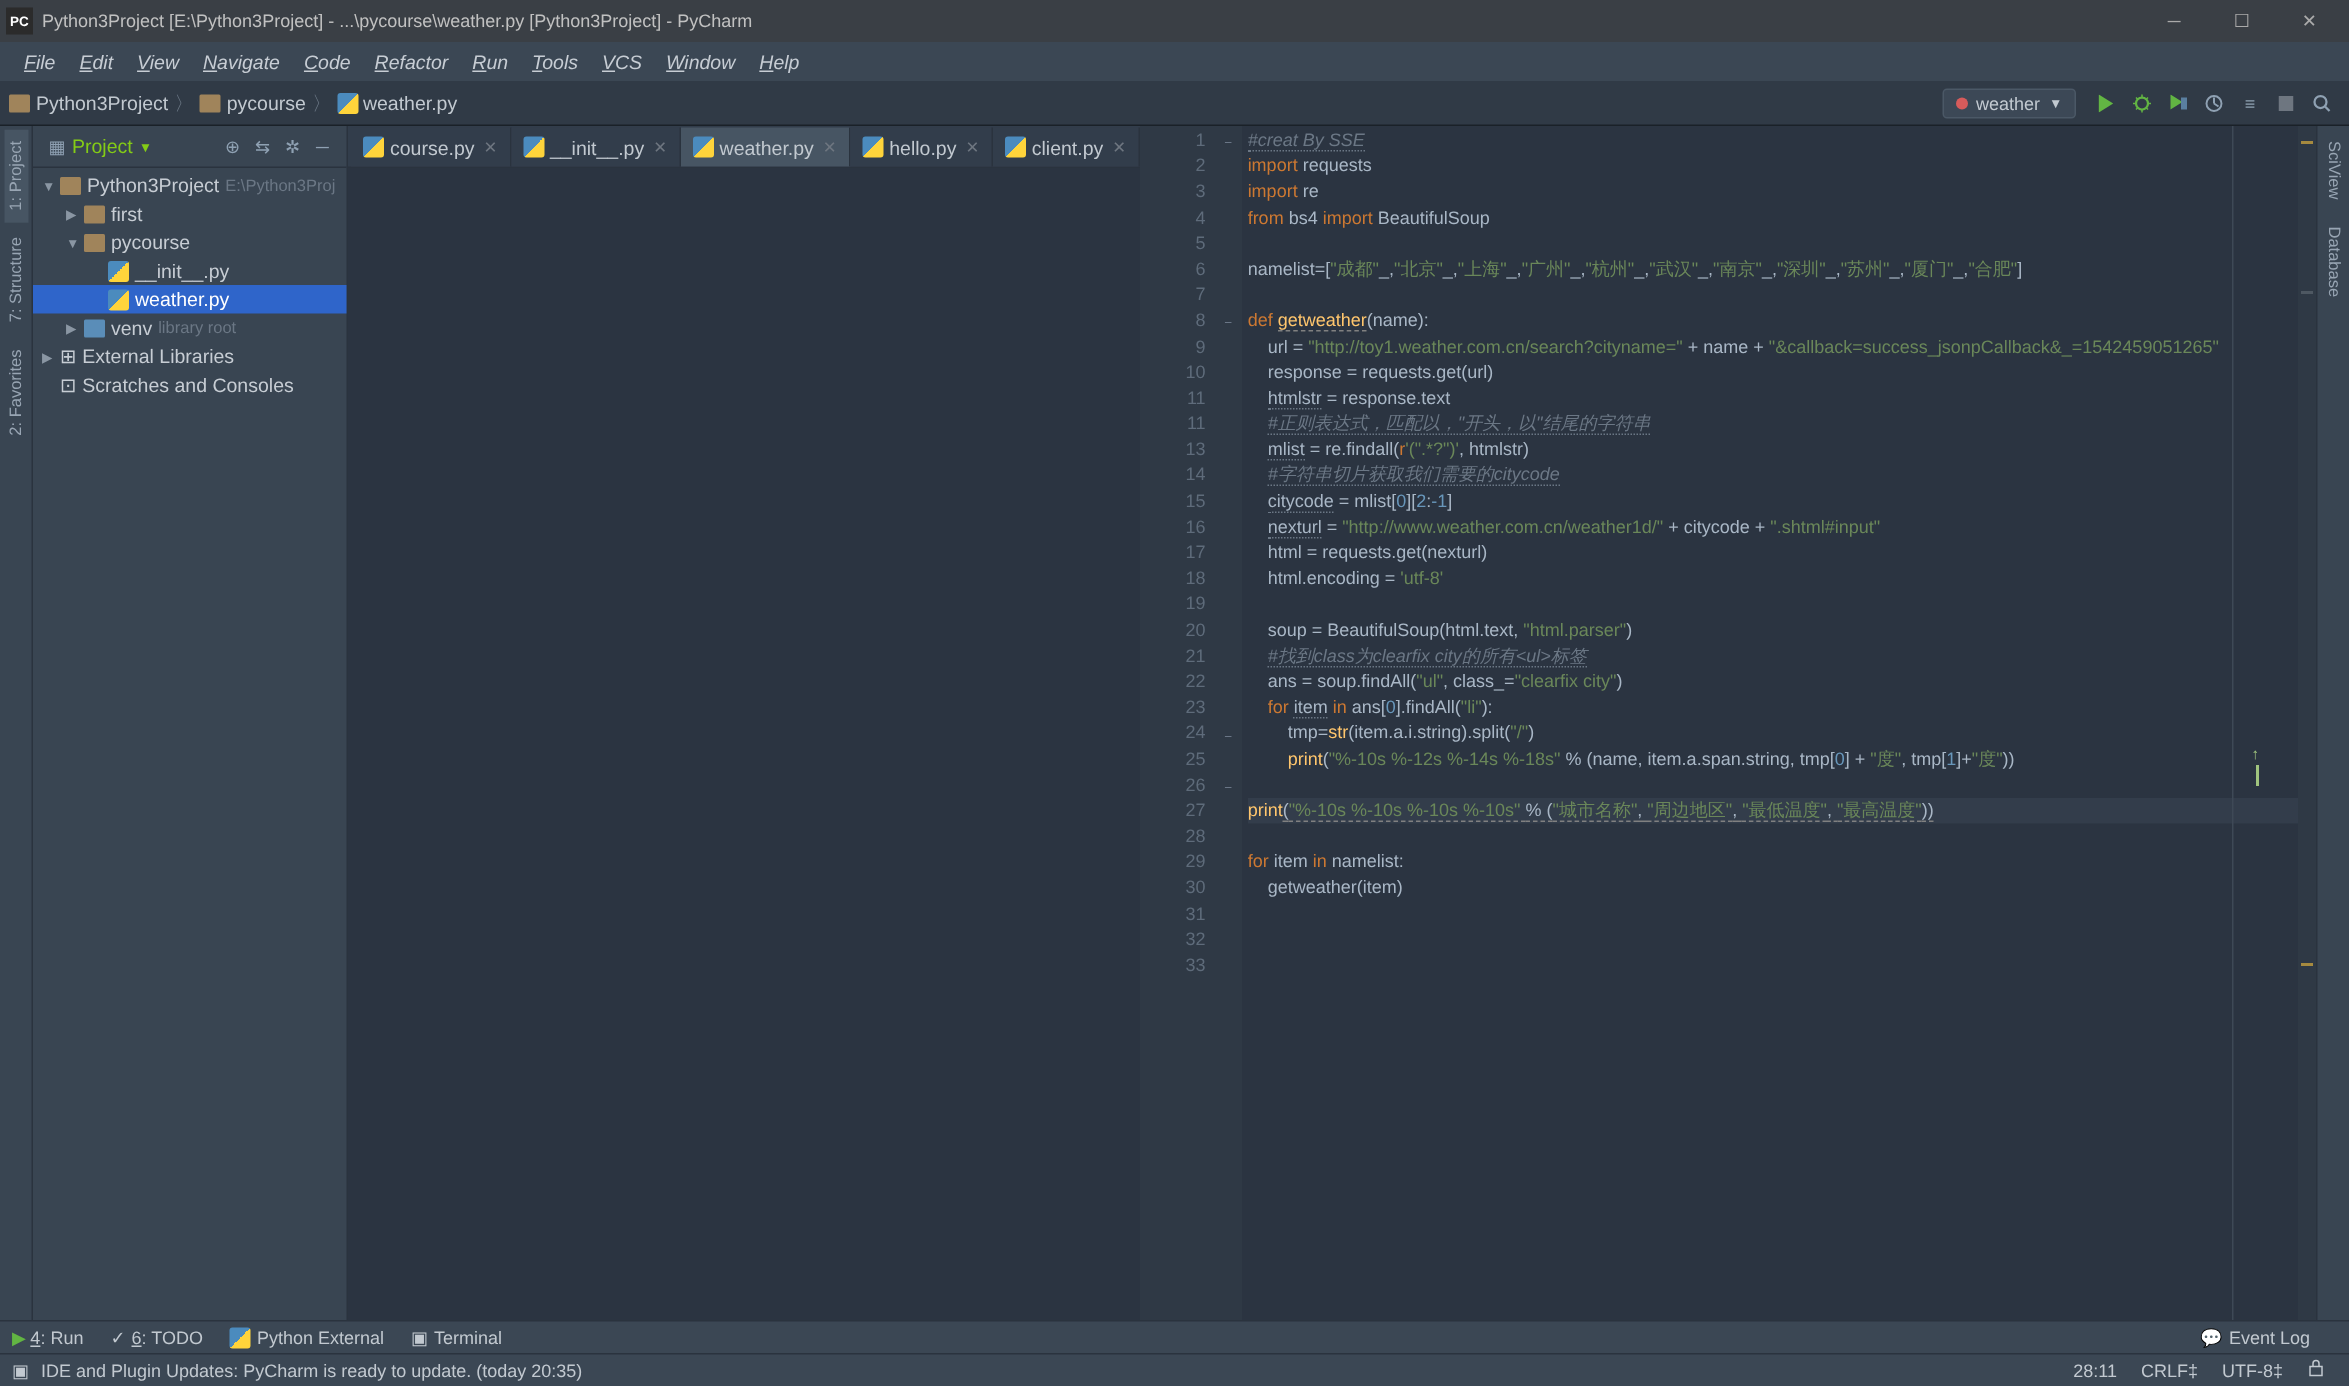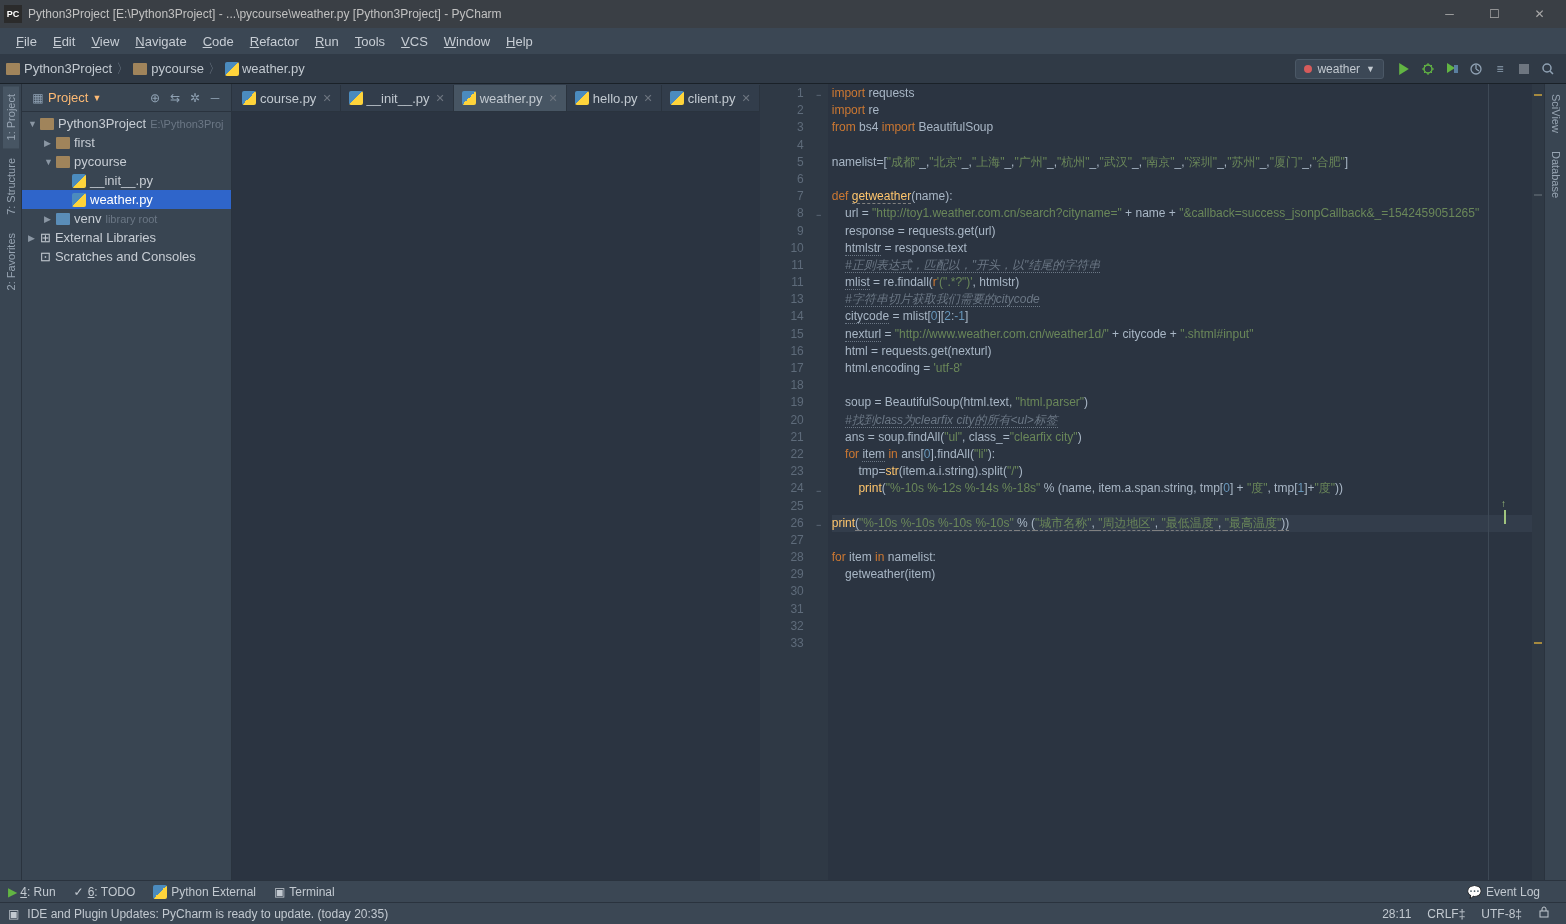--- a/index.html
+++ b/index.html
@@ -3,21 +3,21 @@
 <meta charset="utf-8">
 <style>
 * { margin: 0; padding: 0; box-sizing: border-box; font-family: "Segoe UI", Arial, sans-serif; }
 body { background: #1d293a; color: #b0b4bb; font-size: 12px; width: 1566px; height: 924px; overflow: hidden; position: relative; }
 
 .title-bar { height: 28px; background: #3a3f45; display: flex; align-items: center; padding: 0 4px; color: #c1c1c1; font-size: 12px; }
 .title-bar .icon { width: 18px; height: 18px; background: #2b2b2b; margin-right: 6px; display: inline-flex; align-items: center; justify-content: center; font-size: 9px; color: #fff; font-weight: bold; }
 .title-bar .spacer { flex: 1; }
 .win-btn { width: 45px; height: 28px; display: flex; align-items: center; justify-content: center; color: #aaa; }
 
-.menu-bar { height: 26px; background: #3b4754; display: flex; align-items: center; padding: 0 8px; }
+.menu-bar { height: 26px; background: #3b4754; display: flex; align-items: center; padding: 0 8px; font-style: italic; }
 .menu-item { padding: 2px 8px; color: #c7cdd4; font-size: 13px; }
 .menu-item .u { text-decoration: underline; }
 
 .nav-bar { height: 30px; background: #303a46; display: flex; align-items: center; padding: 0 6px; border-bottom: 1px solid #1a2128; }
 .nav-crumb { display: flex; align-items: center; color: #c2c9d0; font-size: 13px; }
 .nav-crumb .dir-icon { width: 14px; height: 12px; background: #a0845b; margin-right: 4px; border-radius: 1px; }
 .nav-crumb .sep { margin: 0 4px; color: #6b7785; }
 .nav-spacer { flex: 1; }
 .run-config { background: #3c4856; border: 1px solid #4b5866; border-radius: 3px; padding: 2px 8px; display: flex; align-items: center; color: #c2c9d0; margin-right: 8px; }
 .run-config .dot { width: 8px; height: 8px; border-radius: 50%; background: #d65b5b; margin-right: 5px; }
@@ -31,21 +31,21 @@
 
 .left-gutter { width: 22px; background: #394552; border-right: 1px solid #2a333e; display: flex; flex-direction: column; align-items: center; }
 .left-gutter .tab { writing-mode: vertical-rl; transform: rotate(180deg); padding: 8px 2px; color: #98a5b3; font-size: 11px; display: flex; align-items: center; gap: 4px; margin-top: 2px; }
 .left-gutter .tab.active { background: #475563; }
 
 .right-gutter { width: 22px; background: #394552; border-left: 1px solid #2a333e; display: flex; flex-direction: column; align-items: center; }
 .right-gutter .tab { writing-mode: vertical-rl; padding: 8px 2px; color: #98a5b3; font-size: 11px; margin-top: 2px; }
 
 .project-pane { width: 210px; background: #394552; border-right: 1px solid #2a333e; display: flex; flex-direction: column; }
 .pane-header { height: 28px; display: flex; align-items: center; padding: 0 6px; border-bottom: 1px solid #2a333e; }
-.pane-header .label { font-size: 13px; color: #fdba74; flex: 1; display: flex; align-items: center; }
+.pane-header .label { font-size: 13px; color: #84cc16; flex: 1; display: flex; align-items: center; }
 .pane-header .label .chev { margin-left: 4px; font-size: 9px; }
 .pane-header .hicon { width: 20px; color: #8fa1b3; text-align: center; }
 .tree { padding: 2px 0; font-size: 13px; }
 .tree-node { display: flex; align-items: center; height: 19px; padding-left: 4px; color: #c7cdd4; }
 .tree-node.selected { background: #2f65ca; color: #fff; }
 .tree-node .arrow { width: 12px; font-size: 9px; color: #8a96a3; }
 .tree-node .dir { width: 14px; height: 12px; background: #a0845b; margin-right: 4px; border-radius: 1px; }
 .tree-node .dir.blue { background: #5a8db8; }
 .tree-node .muted { color: #6b7785; margin-left: 4px; font-size: 11px; }
 
@@ -308,20 +308,21 @@
           <div class="lno">33</div>
         </div>
       <div class="fold-col" id="folds">
           <div class="fm" style="top: 3px;">−</div>
           <div class="fm" style="top: 123.4px;">−</div>
           <div class="fm" style="top: 398.6px;">−</div>
           <div class="fm" style="top: 433px;">−</div>
         </div>
       <div class="code-col" id="code">
         <div class="guide"></div>
+      <div class="line"><span class="cmt under">#creat By SSE</span></div>
           <div class="line"><span class="kw">import</span><span class="txt"> requests</span></div>
           <div class="line"><span class="kw">import</span><span class="txt"> re</span></div>
           <div class="line"><span class="kw">from</span><span class="txt"> bs4 </span><span class="kw">import</span><span class="txt"> BeautifulSoup</span></div>
           <div class="line"></div>
           <div class="line"><span class="txt">namelist</span><span class="op">=[</span><span class="str">"成都"</span><span class="op">_,</span><span class="str">"北京"</span><span class="op">_,</span><span class="str">"上海"</span><span class="op">_,</span><span class="str">"广州"</span><span class="op">_,</span><span class="str">"杭州"</span><span class="op">_,</span><span class="str">"武汉"</span><span class="op">_,</span><span class="str">"南京"</span><span class="op">_,</span><span class="str">"深圳"</span><span class="op">_,</span><span class="str">"苏州"</span><span class="op">_,</span><span class="str">"厦门"</span><span class="op">_,</span><span class="str">"合肥"</span><span class="op">]</span></div>
           <div class="line"></div>
           <div class="line"><span class="kw">def </span><span class="fn under-w">getweather</span><span class="punc">(</span><span class="par">name</span><span class="punc">)</span><span class="op">:</span></div>
           <div class="line">    <span class="txt">url </span><span class="op">= </span><span class="str">"http://toy1.weather.com.cn/search?cityname="</span><span class="op"> + </span><span class="txt">name</span><span class="op"> + </span><span class="str">"&amp;callback=success_jsonpCallback&amp;_=1542459051265"</span></div>
           <div class="line">    <span class="txt">response </span><span class="op">= </span><span class="txt">requests</span><span class="op">.</span><span class="txt">get</span><span class="punc">(</span><span class="txt">url</span><span class="punc">)</span></div>
           <div class="line">    <span class="txt under">htmlstr</span><span class="op"> = </span><span class="txt">response</span><span class="op">.</span><span class="txt">text</span></div>

